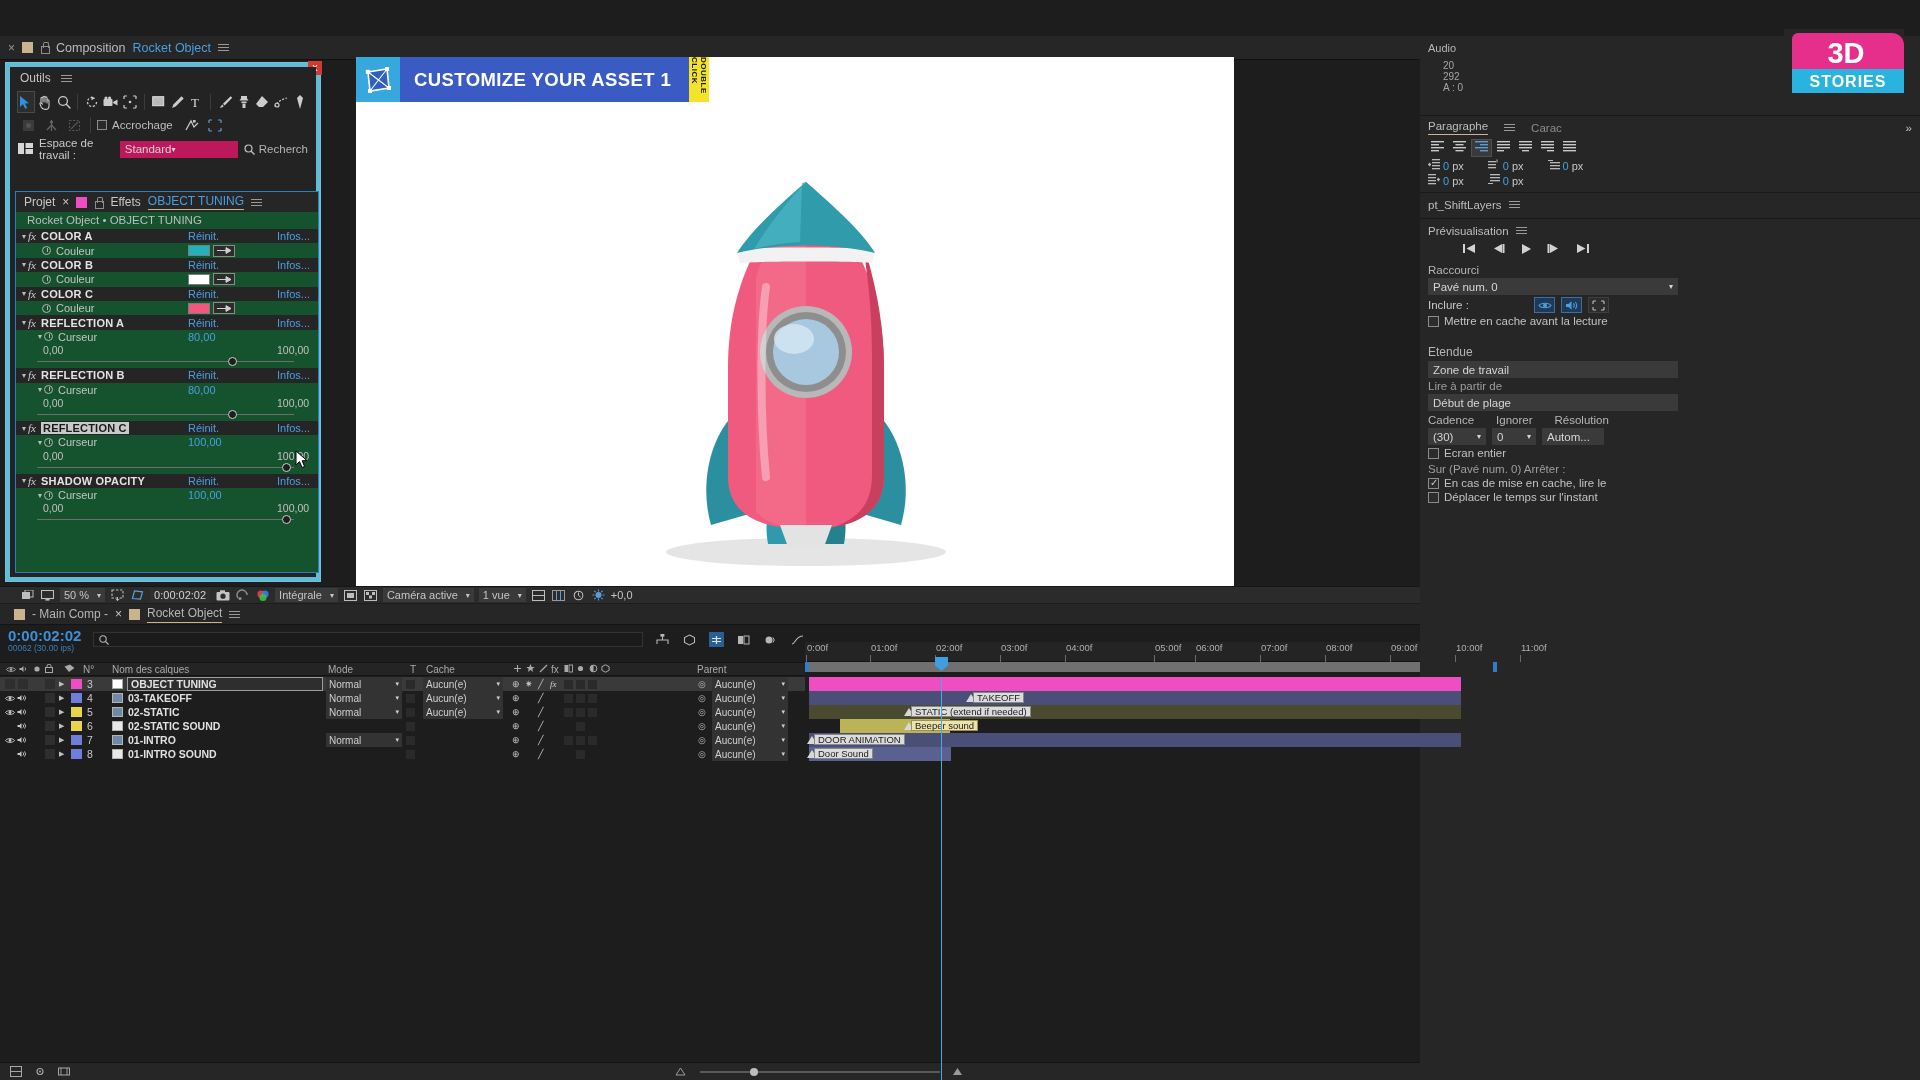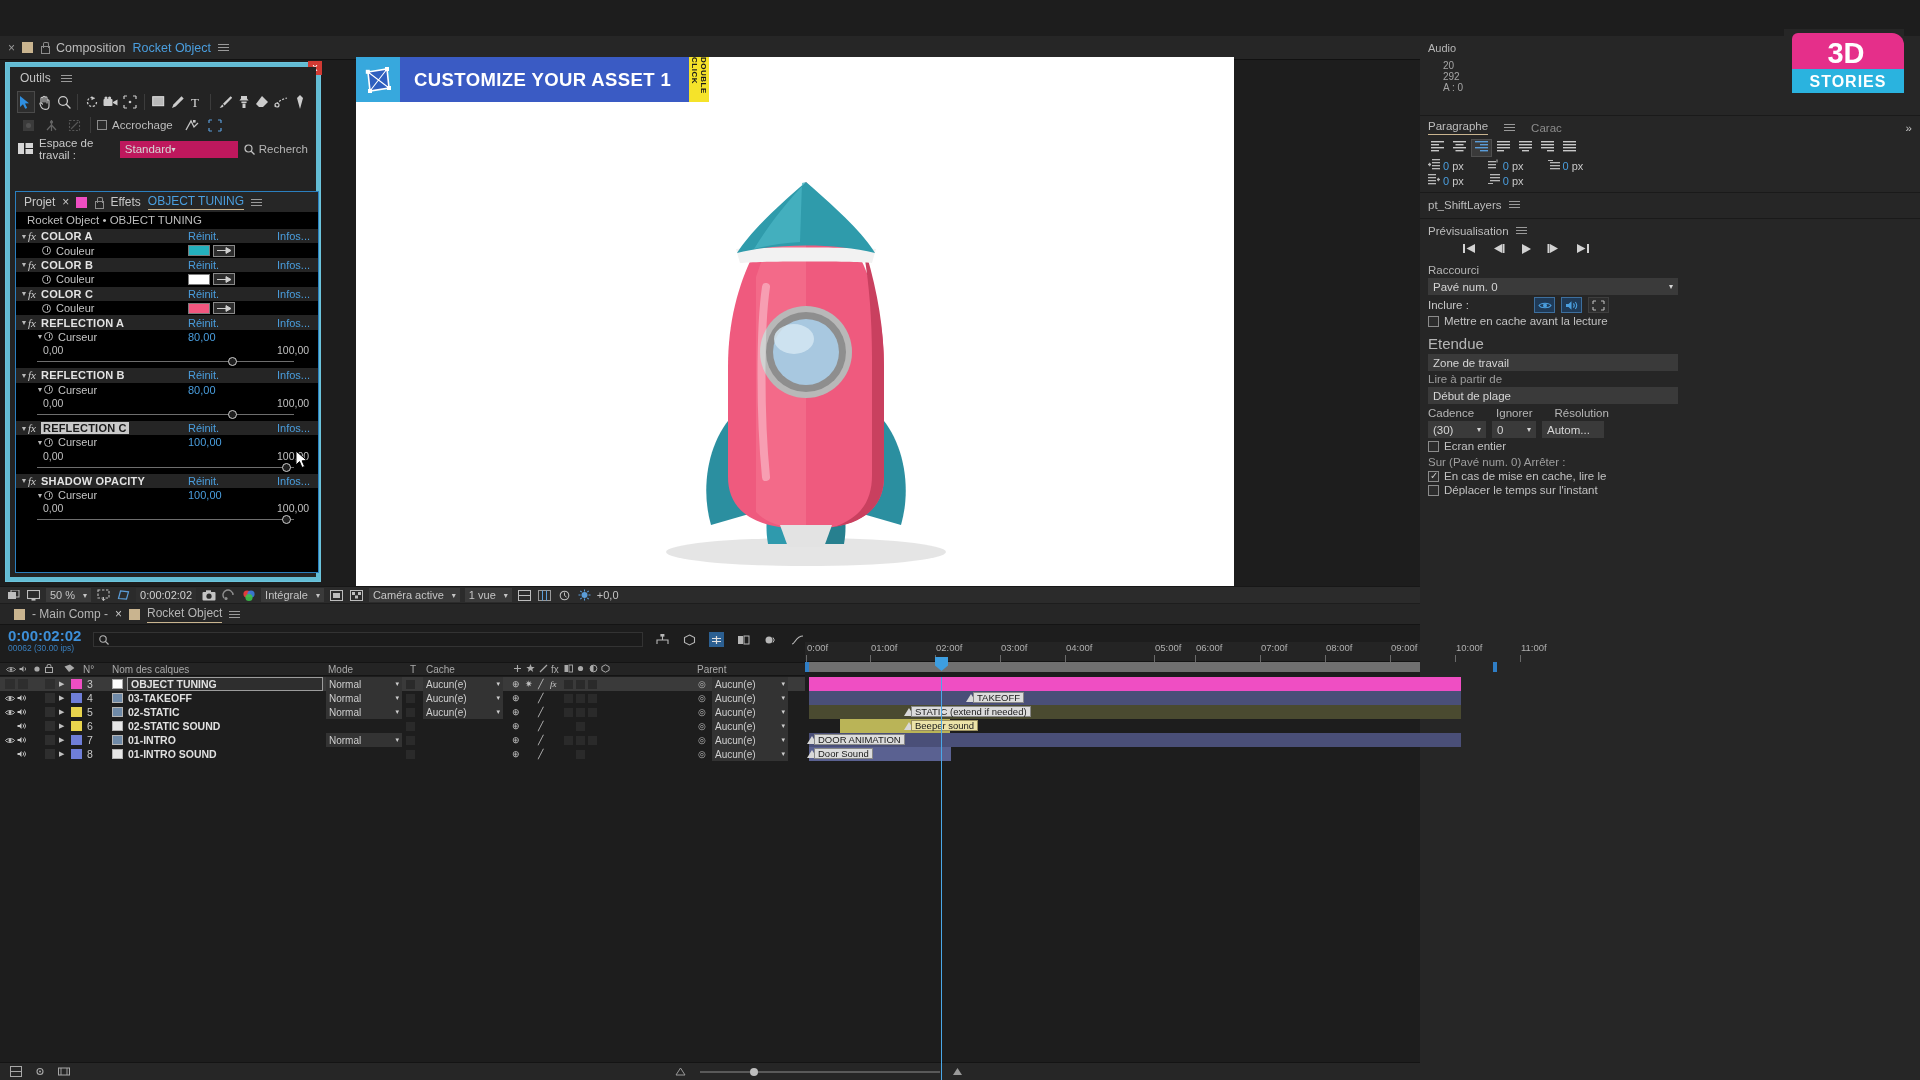--- a/index.html
+++ b/index.html
@@ -59,21 +59,21 @@
   }
   .ws-select {
     background:#be185d; height:17px; min-width:118px; display:flex; align-items:center;
     justify-content:flex-start; padding:0 5px; font-size:11.5px; color:#d5d5d5; cursor:pointer;
   }
   .search-box { display:flex; align-items:center; gap:4px; color:#b5b5b5; }
 
   
   .fx-panel {
     position:absolute; left:6px; top:186px; width:314px; height:392px;
-    background:#000000; border:1px solid #2b7fbf;
+    background:#14532d; border:1px solid #2b7fbf;
   }
   .fx-tabs { height:20px; display:flex; align-items:center; gap:7px; padding:0 8px; background:#262626; }
   .fx-tabs .u { border-bottom:1px solid #c9b48f; padding-bottom:1px; }
   .swatch-pink { width:11px; height:11px; background:#ef4ec3; display:inline-block; }
   .fx-crumb { height:17px; font-size:11.5px; color:#bdbdbd; padding:2px 0 0 11px; }
   .fx-list { position:relative; }
   .fx-row { height:14.4px; display:flex; align-items:center; font-size:11px; position:relative; }
   .fx-row.head { background:#252525; }
   .tri { width:8px; text-align:center; color:#b9b9b9; font-size:7px; }
   .fxmark { font-style:italic; font-family:"Liberation Serif", serif; color:#d0d0d0; font-size:11px; width:13px; }
@@ -113,21 +113,21 @@
     display:flex; align-items:center; justify-content:center;
   }
   .banner-dc span { writing-mode:vertical-rl; letter-spacing:.5px; }
 
   
   .rocket { position:absolute; left:0; top:0; width:878px; height:529px; }
 
   
   .view-bar {
     position:absolute; left:0; top:586px; width:1420px; height:17px; background:#2b2b2b;
-    display:flex; align-items:center; gap:5px; padding:0 6px; font-size:11px; color:#c5c5c5;
+    display:flex; align-items:center; gap:5px; padding:0 20px; font-size:11px; color:#c5c5c5;
     border-top:1px solid #171717;
   }
   .vb-sel { background:#3a3a3a; height:14px; display:flex; align-items:center; padding:0 4px; gap:8px; }
   .vb-ico { width:15px; height:14px; display:flex; align-items:center; justify-content:center; cursor:pointer; }
   .timecode-box { background:#2f2f2f; padding:0 4px; height:14px; line-height:14px; color:#d2d2d2; }
 
   
   .right-col { position:absolute; left:1420px; top:36px; width:500px; bottom:0; background:#262626; }
   .rp-sec { border-bottom:1px solid #1a1a1a; padding:3px 8px 5px; }
   .rp-title { font-size:11.5px; color:#bdbdbd; display:flex; align-items:center; gap:7px; height:17px; }
@@ -954,21 +954,21 @@
               </g>
             </svg>
           </span>
       </div>
 
       <div class="rp-chkline">
         <span class="chk2"></span>
         <span>Mettre en cache avant la lecture</span>
       </div>
 
-      <div style="font-size:15px; color:#b6b6b6; margin-top:8px;">Etendue</div>
+      <div style="font-size:12px; color:#b6b6b6; margin-top:18px;">Etendue</div>
       <div class="rp-field" style="width:250px;">
         <span>Zone de travail</span>
       </div>
 
       <div style="font-size:11.5px; color:#9e9e9e; margin-top:2px;">Lire à partir de</div>
       <div class="rp-field" style="width:250px;">
         <span>Début de plage</span>
       </div>
 
       <div style="display:flex; gap:22px; font-size:11.5px; color:#b6b6b6; margin-top:3px;">

